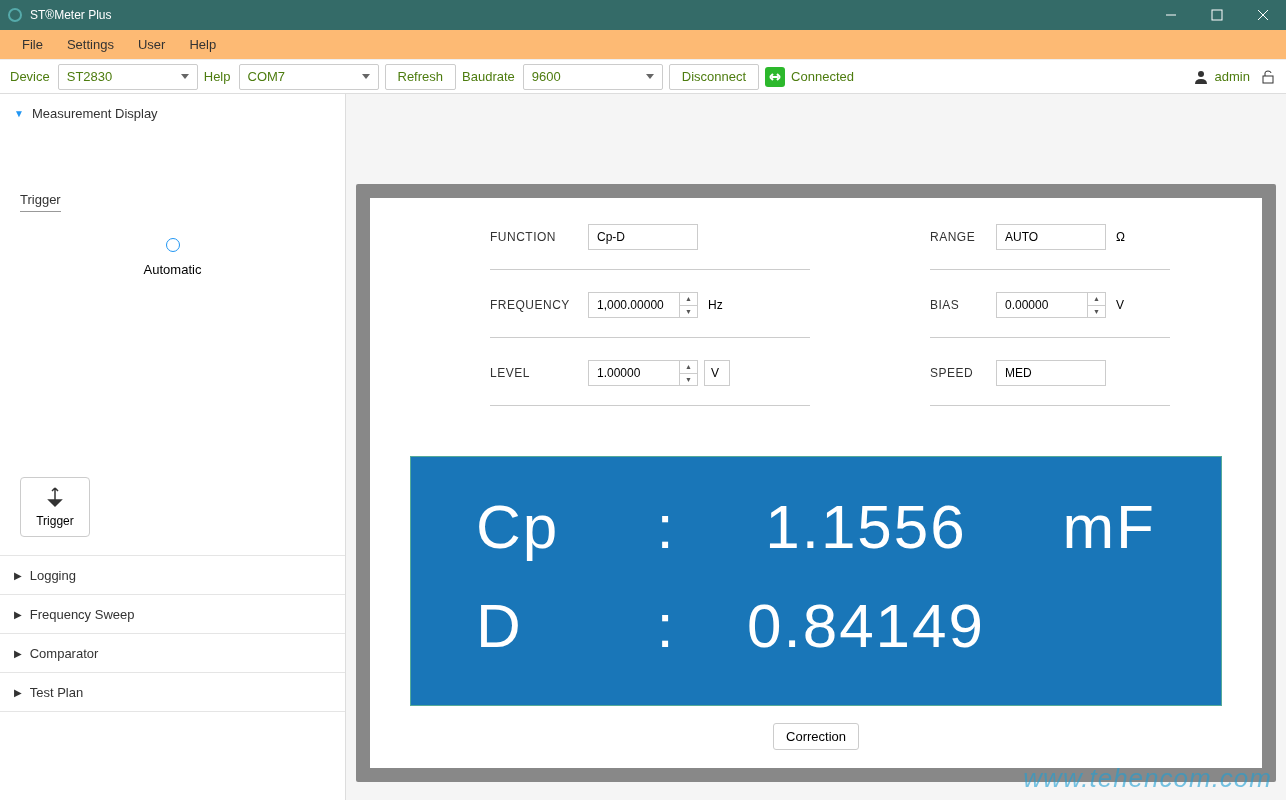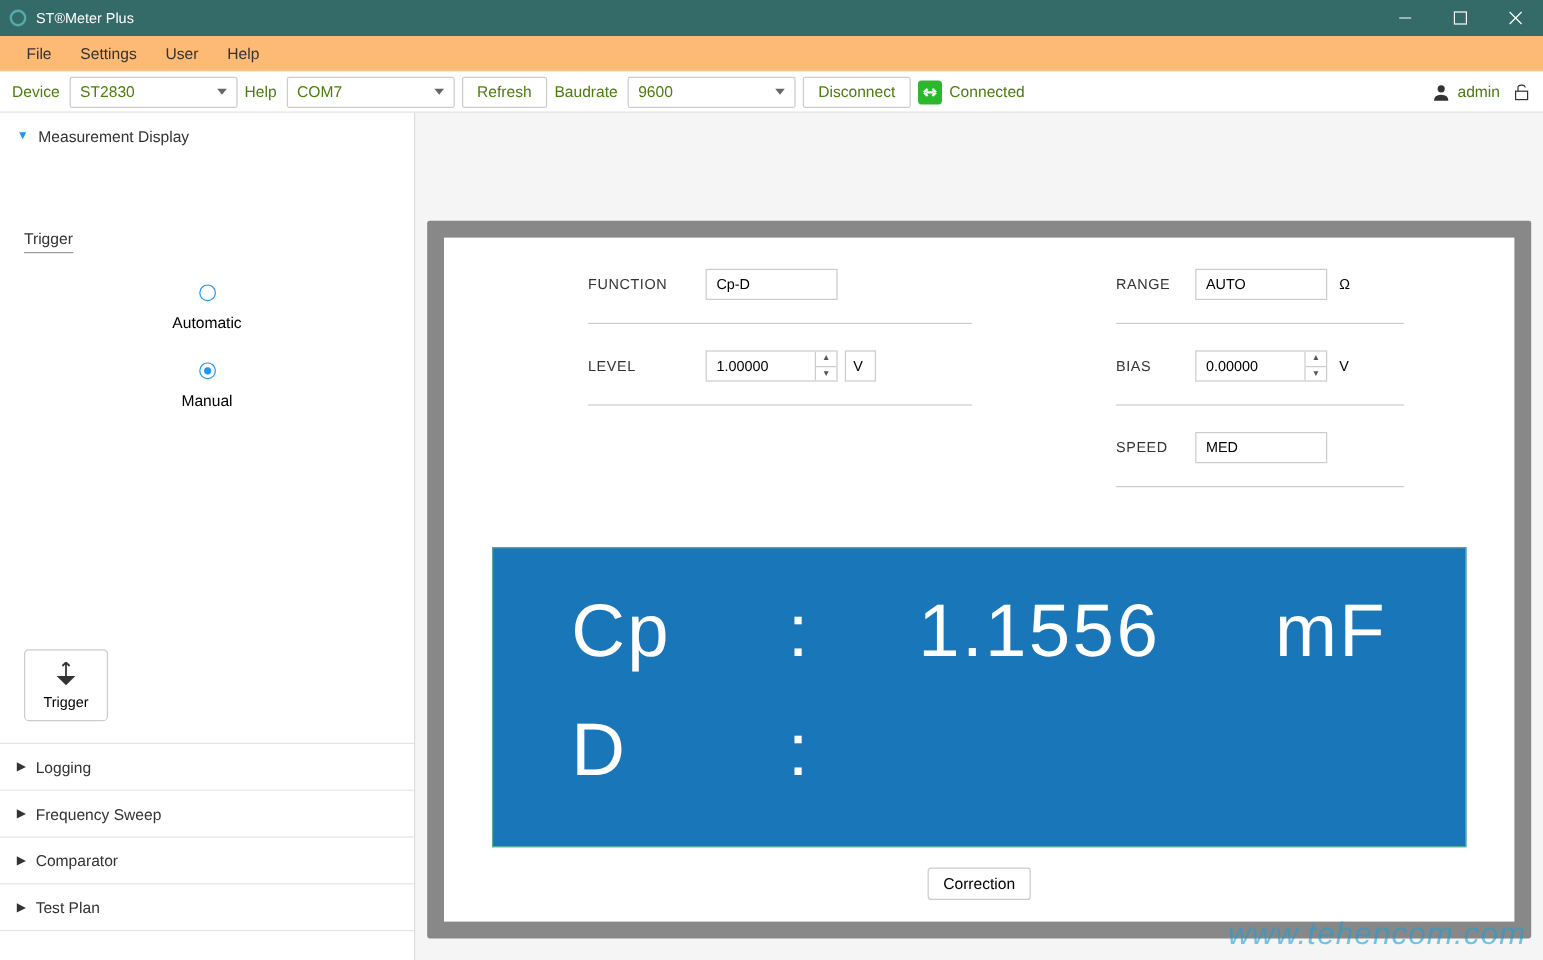--- a/index.html
+++ b/index.html
@@ -145,24 +145,20 @@
         <span class="chev" style="color:#2196f3">▼</span>
         <span>Measurement Display</span>
       </div>
       <div class="acc-body">
         <div style="height:40px"></div>
         <div class="section-title">Trigger</div>
         <div class="radio-row">
           <span class="radio"></span>
           <span>Automatic</span>
         </div>
-        <div class="radio-row">
-          <span class="radio checked"></span>
-          <span>Manual</span>
-        </div>
         <div class="trigger-btn">
           <svg viewBox="0 0 24 24">
               <path d="M12 2 L12 14 M12 2 L9 5 M12 2 L15 5 M6 14 L12 20 L18 14 Z" fill="#333" stroke="#333" stroke-width="1.5"></path>
             </svg>
           <span>Trigger</span>
         </div>
       </div>
     </div>
     <div class="accordion">
       <div class="acc-header">
@@ -195,20 +191,31 @@
       <div class="panel-inner">
 
         <div class="settings-grid">
           <div class="col">
             <div class="setting-row">
               <span class="slabel">FUNCTION</span>
               <div class="sval" style="min-width:110px">
                   <span>Cp-D</span>
                   <span class="caret"></span>
                 </div>
+            </div>
+            <div class="setting-row">
+              <span class="slabel">FREQUENCY</span>
+              <div class="spinner">
+                  <span class="num">1,000.00000</span>
+                  <div class="arrows">
+                    <div>▲</div>
+                    <div>▼</div>
+                  </div>
+                </div>
+              <span class="unit">Hz</span>
             </div>
             <div class="setting-row">
               <span class="slabel">LEVEL</span>
               <div class="spinner">
                   <span class="num">1.00000</span>
                   <div class="arrows">
                     <div>▲</div>
                     <div>▼</div>
                   </div>
                 </div>
@@ -251,20 +258,21 @@
         <div class="display-box">
           <div class="display-row">
             <span class="r-name">Cp</span>
             <span class="r-colon">:</span>
             <span class="r-val">1.1556</span>
             <span class="r-unit">mF</span>
           </div>
           <div class="display-row">
             <span class="r-name">D</span>
             <span class="r-colon">:</span>
+            <span class="r-val">0.84149</span>
             <span class="r-unit"></span>
           </div>
         </div>
 
         <div class="correction-row">
           <span class="correction-btn">Correction</span>
         </div>
 
       </div>
     </div>

